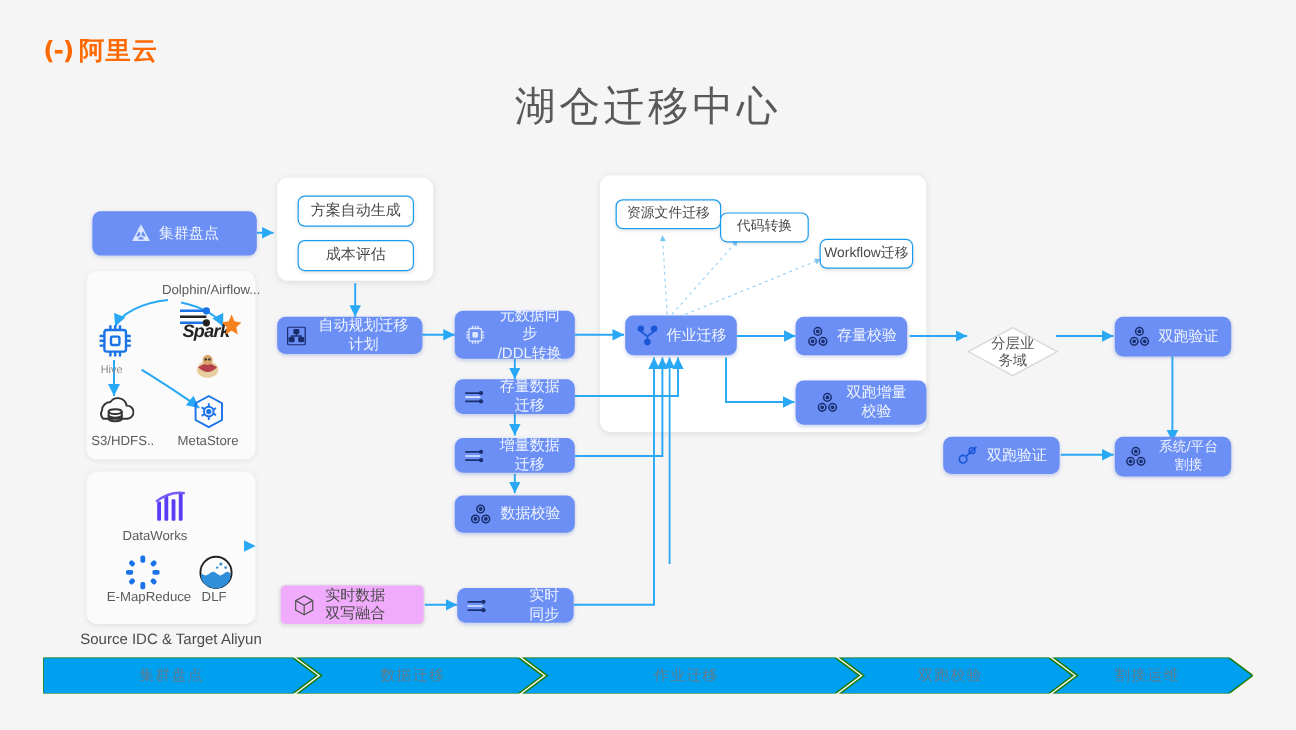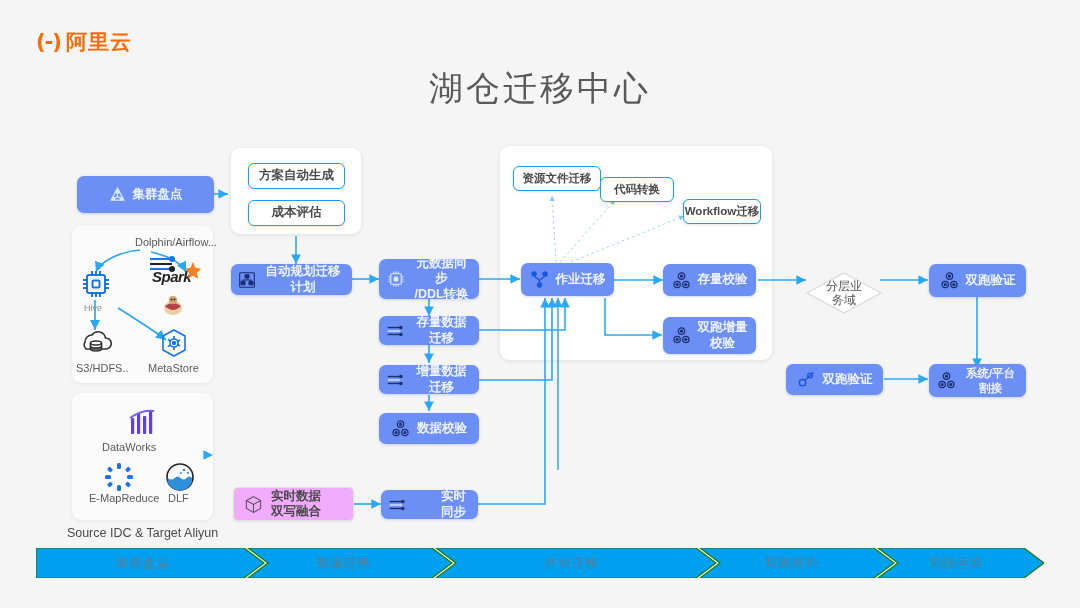--- a/index.html
+++ b/index.html
@@ -27,21 +27,21 @@
   
   .title{
     position:absolute;left:0;right:0;top:66px;text-align:center;
     font-size:34px;color:#595959;letter-spacing:3px;
   }
 
   
   .node{
     position:absolute;box-sizing:border-box;
     display:flex;align-items:center;justify-content:center;
-    border-radius:7px;font-size:12.5px;line-height:1.22;font-weight:bold;
+    border-radius:7px;font-size:12.5px;line-height:1.22;
   }
   .node.blue{
     background:#6b8ff5;color:#eef3ff;
     box-shadow:0 1px 3px rgba(80,110,200,.28);
     gap:7px;padding:0 8px;
   }
   .node.blue .lbl{text-align:center;}
   .node.white{
     background:#fff;color:#4a4a4a;border:1.6px solid #1a9cf0;
     border-radius:6px;box-shadow:0 1px 3px rgba(0,0,0,.10);
@@ -403,21 +403,21 @@
           <circle cx="12" cy="6.5" r="1.2" fill="#1b2f6e"></circle>
         <circle cx="6.5" cy="17" r="4"></circle>
           <circle cx="6.5" cy="17" r="1.2" fill="#1b2f6e"></circle>
         <circle cx="17.5" cy="17" r="4"></circle>
           <circle cx="17.5" cy="17" r="1.2" fill="#1b2f6e"></circle>
       </svg>
     </span>
     <span class="lbl">存量校验</span>
   </div>
 
-  <div class="node blue" style="left:663px;top:317px;width:93px;height:37px;">
+  <div class="node blue" style="left:663px;top:317px;width:109px;height:37px;">
     <span class="ico">
       <svg width="19" height="19" viewBox="0 0 24 24" fill="none" stroke="#1b2f6e" stroke-width="1.6">
         <circle cx="12" cy="6.5" r="4"></circle>
           <circle cx="12" cy="6.5" r="1.2" fill="#1b2f6e"></circle>
         <circle cx="6.5" cy="17" r="4"></circle>
           <circle cx="6.5" cy="17" r="1.2" fill="#1b2f6e"></circle>
         <circle cx="17.5" cy="17" r="4"></circle>
           <circle cx="17.5" cy="17" r="1.2" fill="#1b2f6e"></circle>
       </svg>
     </span>

